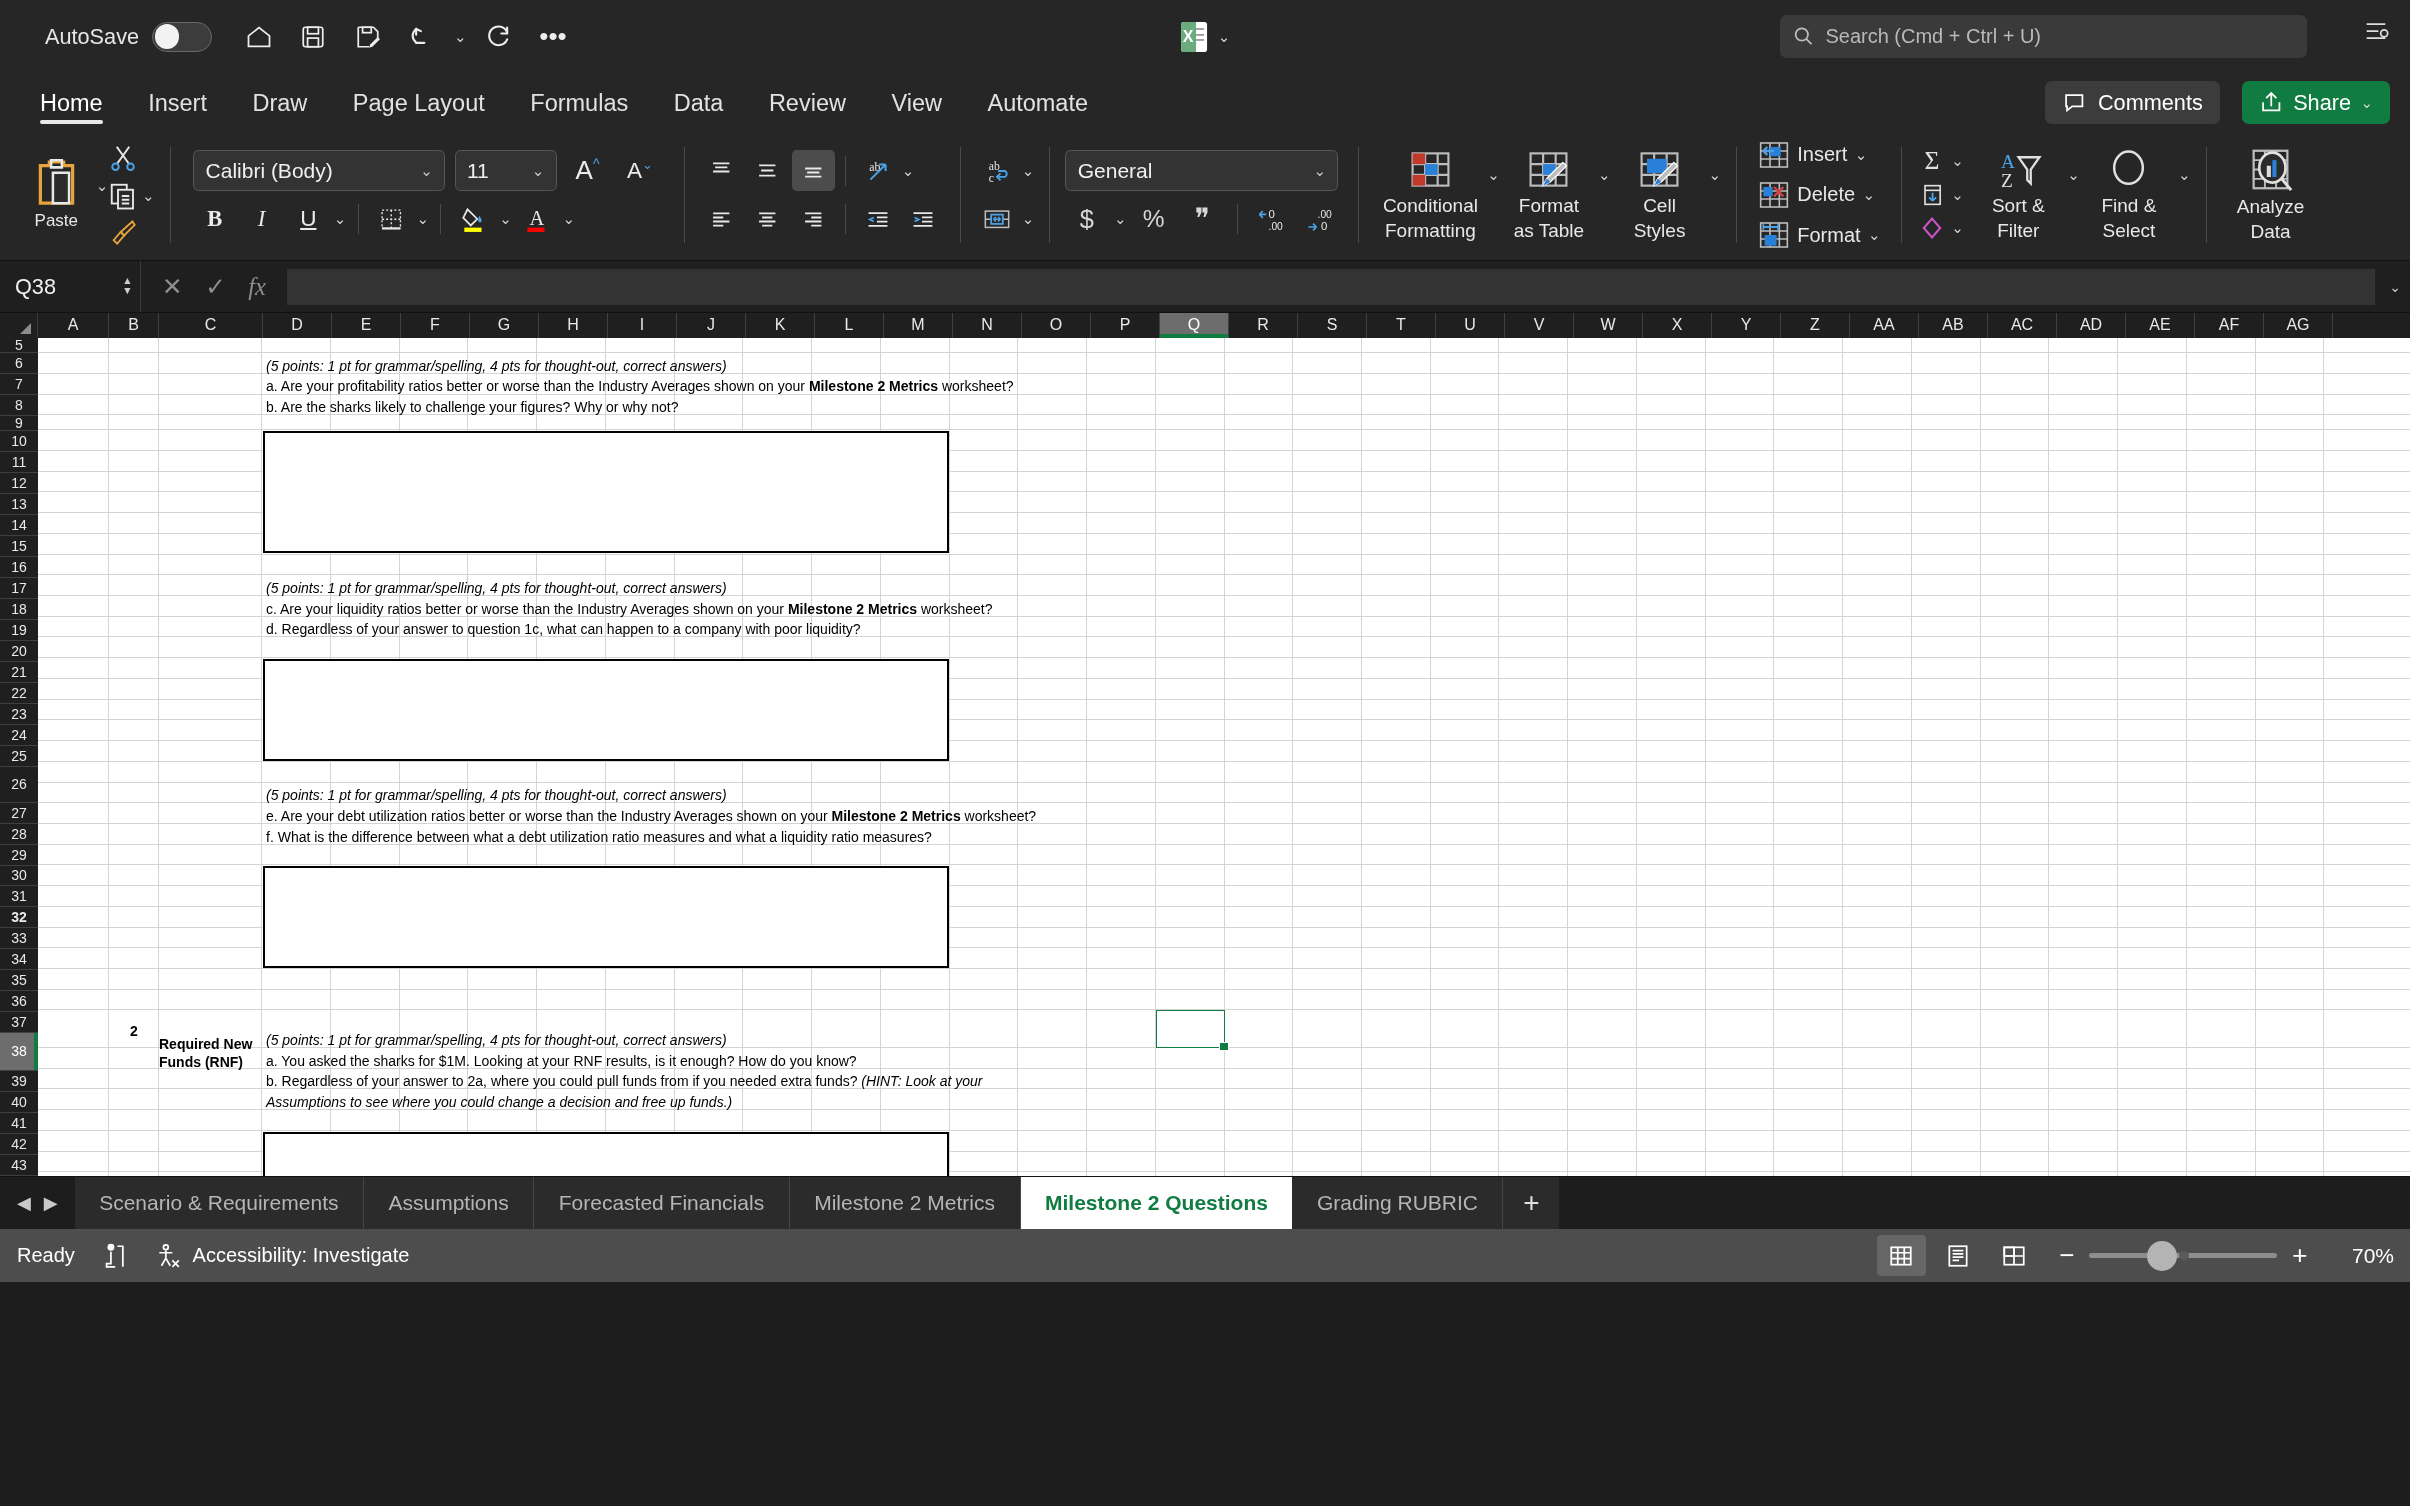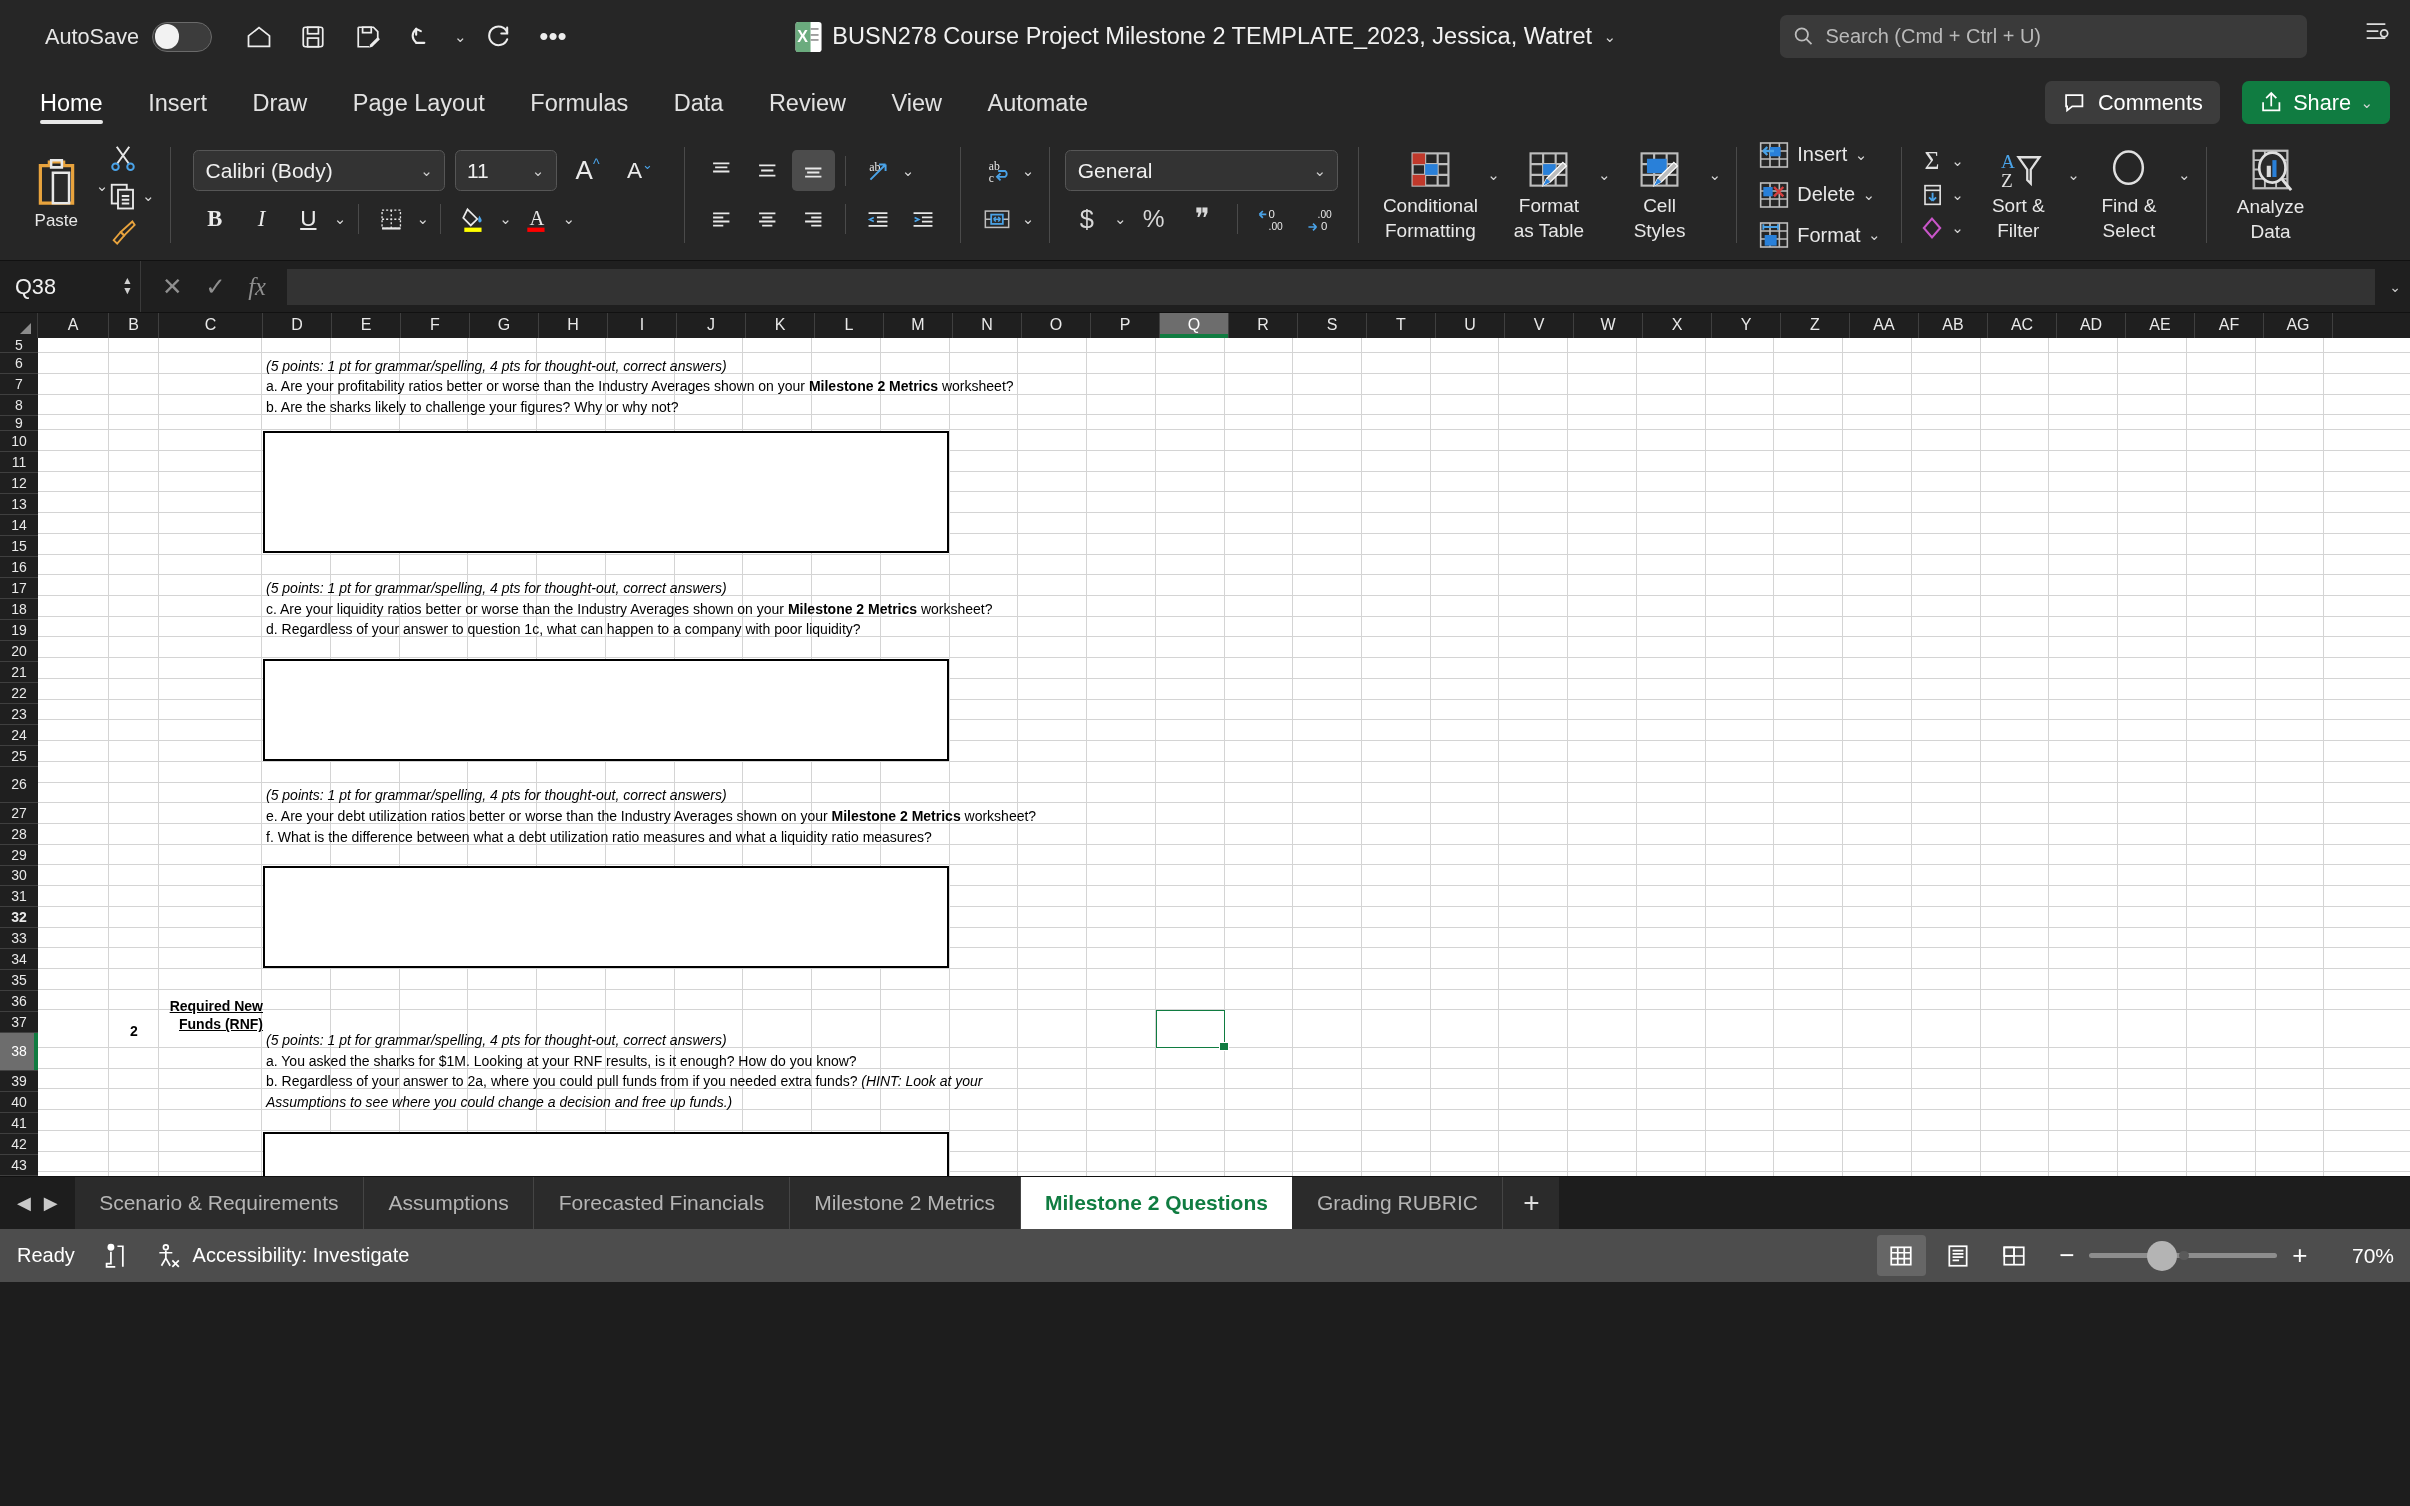--- a/index.html
+++ b/index.html
@@ -299,21 +299,20 @@
           <path d="M19 4 L19 9 L14 9"></path>
         </svg>
     </div>
     <div class="qat-btn">
         <span style="color:#ededed;font-size:26px;line-height:9.4px;">•••</span>
       </div>
   </div>
 
   <div class="doc-title">
     <span class="xl-icon"></span>
-    <span>BUSN278 Course Project Milestone 2 TEMPLATE_2023, Jessica, Watret</span>
     <span class="caret-sm">⌄</span>
   </div>
 
   <div class="search-box">
     <svg width="22.6" height="22.6" viewBox="0 0 24 24" fill="none" stroke="#bdbdbd" stroke-width="2">
         <circle cx="10" cy="10" r="7"></circle>
         <path d="M15 15 L21 21"></path>
       </svg>
     <input placeholder="Search (Cmd + Ctrl + U)" style="">
   </div>
@@ -891,21 +890,21 @@
     <div class="celltext ital" style="left: 228px; top: 21px; font-size: 14px;">(5 points: 1 pt for grammar/spelling, 4 pts for thought-out, correct answers)</div>
         <div class="celltext" style="left: 228px; top: 41px; font-size: 14px;">a. Are your profitability ratios better or worse than the Industry Averages shown on your <b>Milestone 2 Metrics</b> worksheet?</div>
         <div class="celltext" style="left: 228px; top: 62px; font-size: 14px;">b. Are the sharks likely to challenge your figures? Why or why not?</div>
         <div class="celltext ital" style="left: 228px; top: 243px; font-size: 14px;">(5 points: 1 pt for grammar/spelling, 4 pts for thought-out, correct answers)</div>
         <div class="celltext" style="left: 228px; top: 264px; font-size: 14px;">c. Are your liquidity ratios better or worse than the Industry Averages shown on your <b>Milestone 2 Metrics</b> worksheet?</div>
         <div class="celltext" style="left: 228px; top: 284px; font-size: 14px;">d. Regardless of your answer to question 1c, what can happen to a company with poor liquidity?</div>
         <div class="celltext ital" style="left: 228px; top: 450px; font-size: 14px;">(5 points: 1 pt for grammar/spelling, 4 pts for thought-out, correct answers)</div>
         <div class="celltext" style="left: 228px; top: 471px; font-size: 14px;">e. Are your debt utilization ratios better or worse than the Industry Averages shown on your <b>Milestone 2 Metrics</b> worksheet?</div>
         <div class="celltext" style="left: 228px; top: 492px; font-size: 14px;">f. What is the difference between what a debt utilization ratio measures and what a liquidity ratio measures?</div>
         <div class="celltext bold" style="left: 71px; width: 50px; text-align: center; top: 686px;">2</div>
-        <div class="celltext bold" style="left: 121px; width: 104px; text-align: right; top: 659px; line-height: 1.35; white-space: normal; text-decoration: underline;">Required New<br>Funds (RNF)</div>
+        <div class="celltext bold" style="left: 121px; width: 104px; text-align: left; top: 697px; line-height: 1.35; white-space: normal;">Required New<br>Funds (RNF)</div>
         <div class="celltext ital" style="left: 228px; top: 695px; font-size: 14px;">(5 points: 1 pt for grammar/spelling, 4 pts for thought-out, correct answers)</div>
         <div class="celltext" style="left: 228px; top: 716px; font-size: 14px;">a. You asked the sharks for $1M.  Looking at your RNF results, is it enough?  How do you know?</div>
         <div class="celltext" style="left: 228px; top: 736px; font-size: 14px;">b. Regardless of your answer to 2a, where you could pull funds from if you needed extra funds?  <i>(HINT:  Look at your</i></div>
         <div class="celltext ital" style="left: 228px; top: 757px; font-size: 14px;">Assumptions to see where you could change a decision and free up funds.)</div>
         <div class="ansbox" style="left: 225px; top: 93px; width: 686px; height: 122px;"></div>
         <div class="ansbox" style="left: 225px; top: 321px; width: 686px; height: 102px;"></div>
         <div class="ansbox" style="left: 225px; top: 528px; width: 686px; height: 102px;"></div>
         <div class="ansbox" style="left: 225px; top: 794px; width: 686px; height: 205px;"></div>
         <div class="selcell" style="left: 1118px; top: 672px; width: 69px; height: 38px;"></div>
       </div>

